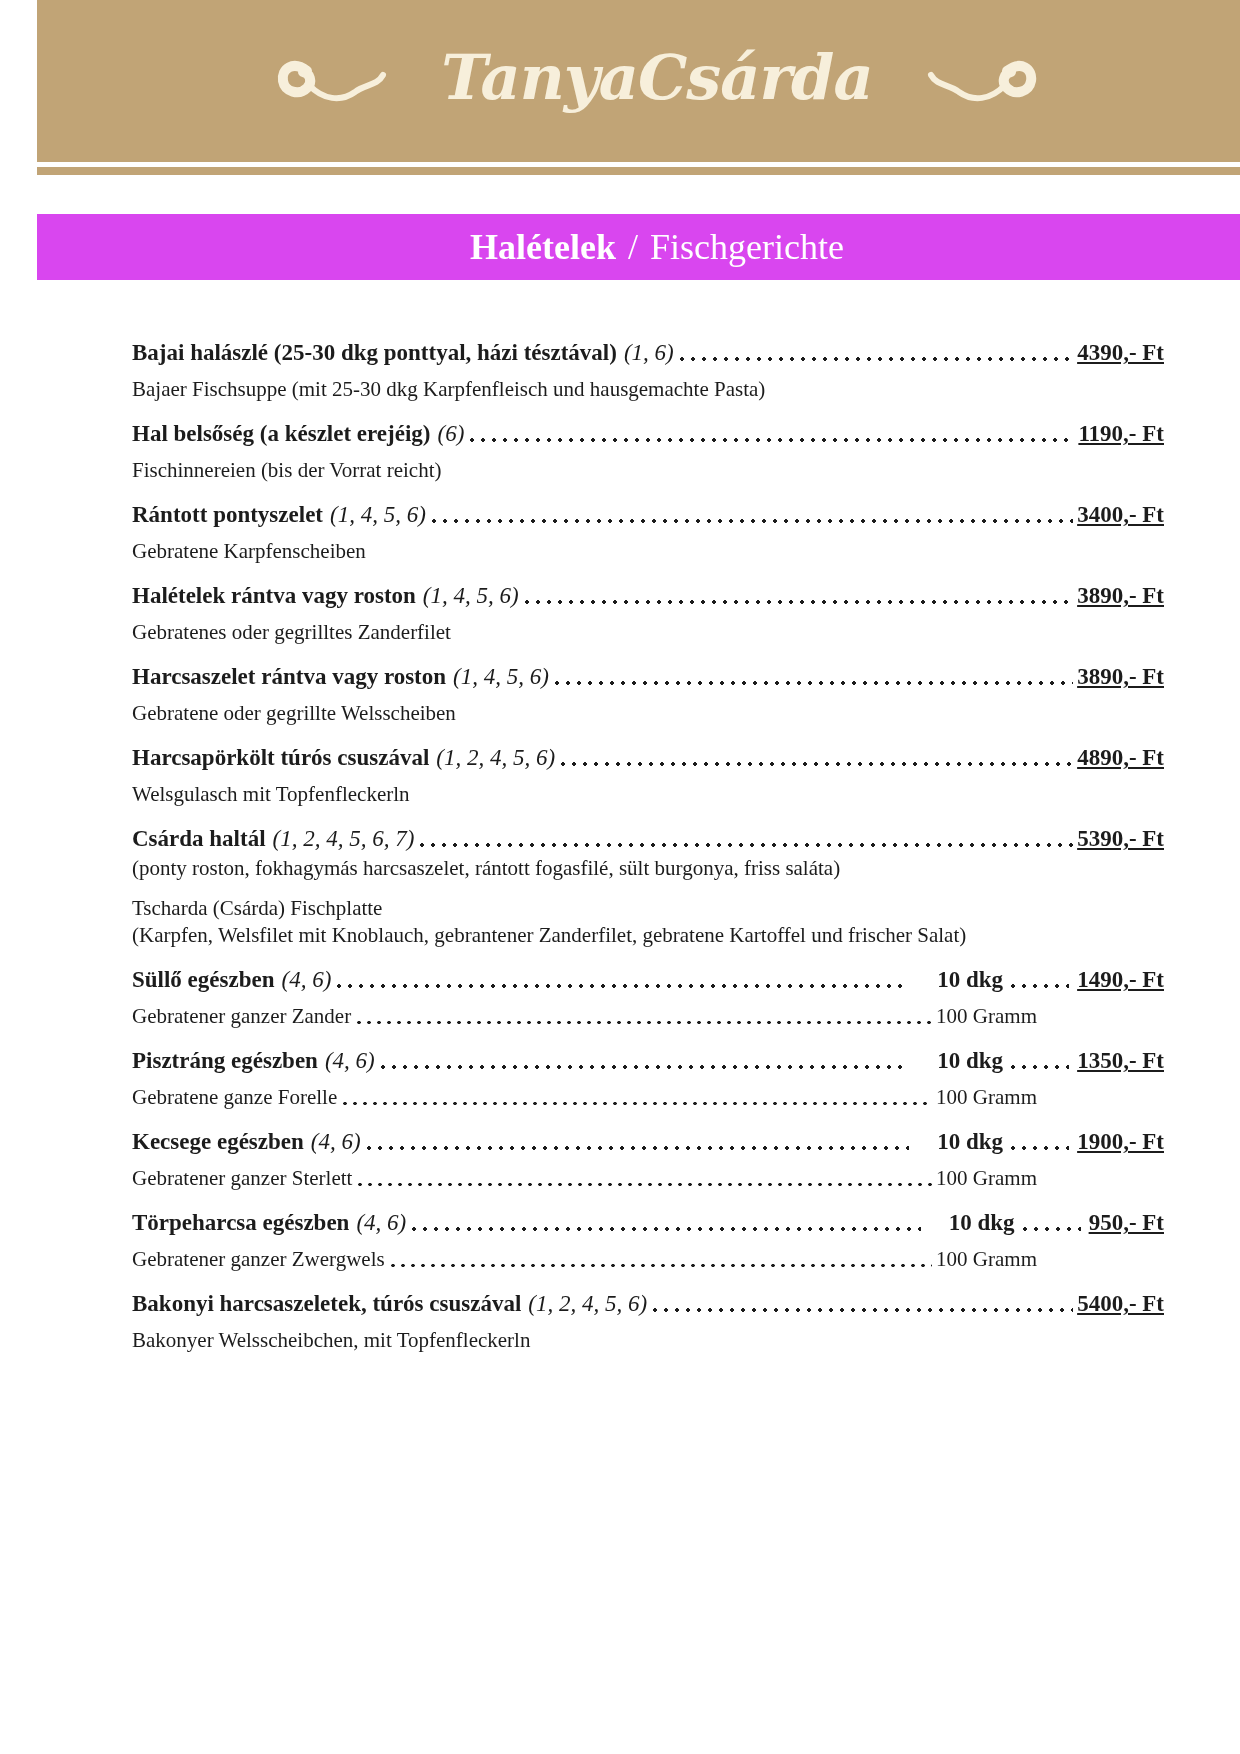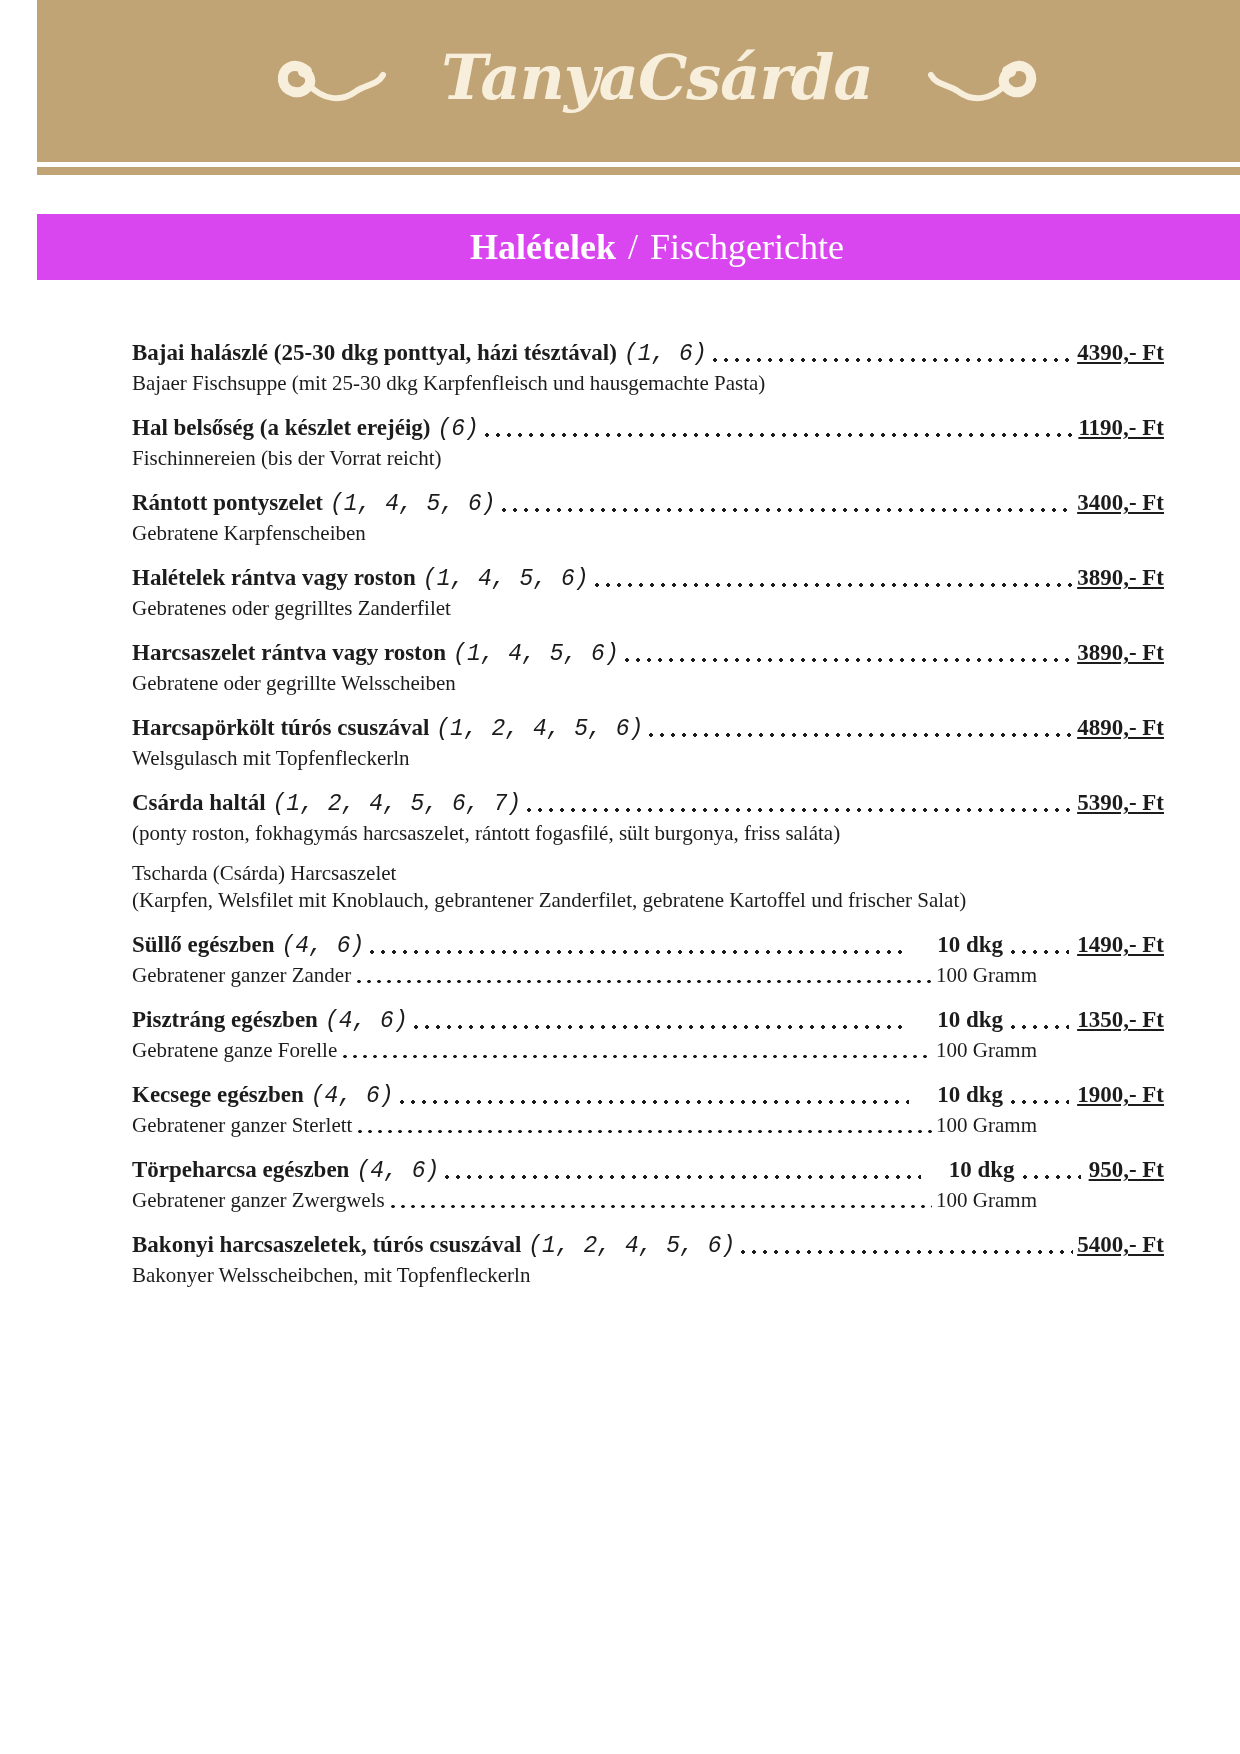--- a/index.html
+++ b/index.html
@@ -28,31 +28,31 @@
     display:flex;align-items:center;justify-content:center;
     font-size:36px;line-height:1;
   }
   .section-bar .hu{font-weight:bold;}
   .section-bar .divider{margin:0 12px;font-weight:normal;}
   .section-bar .de{font-weight:normal;}
   
   .menu{margin:58px 113px 0 95px;}
   .item{margin-bottom:16px;}
   .line1{display:flex;align-items:baseline;font-size:23px;font-weight:bold;line-height:30px;white-space:nowrap;justify-content:flex-end;}
-  .allerg{font-style:italic;font-weight:normal;margin-left:7px;font-family:Liberation Mono, monospace;}
+  .allerg{font-style:italic;font-weight:normal;margin-left:7px;}
   .unit{font-weight:bold;white-space:nowrap;margin-left:24px;}
   .price{font-weight:bold;white-space:nowrap;text-decoration:underline;}
   .dots{
     flex:1 1 auto;min-width:18px;height:6px;align-self:flex-end;
     margin:0 4px 6px 6px;
     background-image:radial-gradient(circle at 2px 3px,#1b1b1b 1.8px,rgba(0,0,0,0) 2.1px);
     background-size:11px 6px;background-repeat:repeat-x;
   }
   .dots.fixed{flex:0 0 58px;min-width:58px;margin-left:8px;margin-right:8px;}
-  .line2{display:flex;align-items:baseline;font-size:21px;font-weight:normal;line-height:27px;margin-top:1px;white-space:nowrap;}
+  .line2{display:flex;align-items:baseline;font-size:21px;font-weight:normal;line-height:27px;margin-top:8px;white-space:nowrap;}
   .line2.has-unit{margin-right:127px;}
   .line2 .dots{
     margin:0 4px 5px 6px;height:5px;
     background-image:radial-gradient(circle at 2px 2.5px,#1b1b1b 1.6px,rgba(0,0,0,0) 1.9px);
     background-size:10px 5px;
   }
   .note{font-size:21px;font-weight:normal;line-height:27px;margin-top:1px;}
   .desc-name{font-size:21px;font-weight:normal;line-height:27px;margin-top:13px;}
   .desc-note{font-size:21px;font-weight:normal;line-height:27px;}
 </style>
@@ -183,21 +183,21 @@
   <div class="item">
     <div class="line1">
       <span>Csárda haltál</span>
       <span class="allerg">(1, 2, 4, 5, 6, 7)</span>
       <span class="dots"></span>
 
       <span class="price">5390,- Ft</span>
     </div>
     <div class="note">(ponty roston, fokhagymás harcsaszelet, rántott fogasfilé, sült burgonya, friss saláta)</div>
 
-    <div class="desc-name">Tscharda (Csárda) Harcsaszelet</div>
+    <div class="desc-name">Tscharda (Csárda) Fischplatte</div>
     <div class="desc-note">(Karpfen, Welsfilet mit Knoblauch, gebrantener Zanderfilet, gebratene Kartoffel und frischer Salat)</div>
   </div>
 
   <div class="item">
     <div class="line1">
       <span>Süllő egészben</span>
       <span class="allerg">(4, 6)</span>
       <span class="dots"></span>
       <span class="unit">10 dkg</span>
       <span class="dots fixed"></span>

